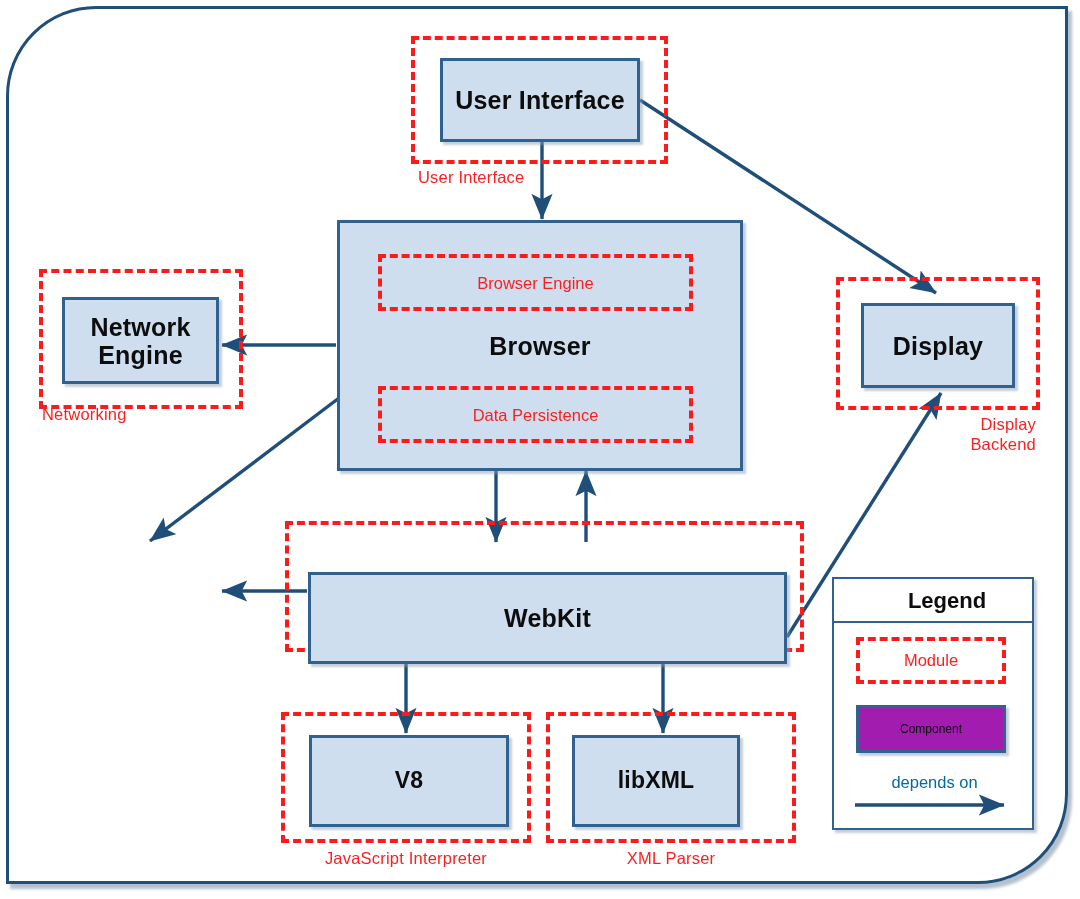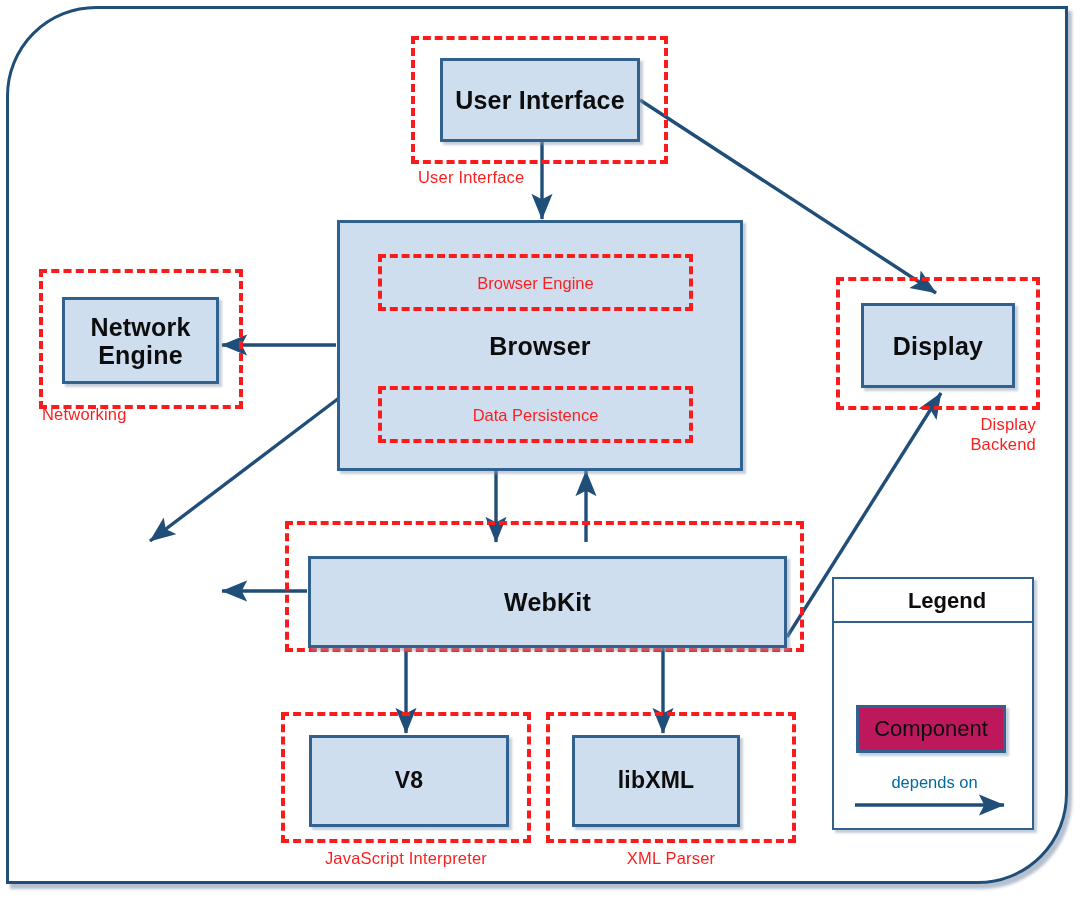--- a/index.html
+++ b/index.html
@@ -132,28 +132,28 @@
     justify-content: center;
     color: #fb2020;
     font-size: 16.5px;
   }
   #legend-component {
     position: absolute;
     left: 22px;
     top: 82px;
     width: 150px;
     height: 48px;
-    background: #be185d;
+    background: #a21caf;
     border: 3px solid #31618e;
     box-sizing: border-box;
     box-shadow: 3px 3px 2px rgba(140,160,180,0.50);
     display: flex;
     align-items: center;
     justify-content: center;
-    font-size: 22px;
+    font-size: 12px;
     color: #0d0d0d;
   }
   #legend-arrow-wrap {
     position: absolute;
     left: 18px;
     top: 150px;
     width: 165px;
     height: 46px;
   }
   #legend-arrow-label {
@@ -235,41 +235,42 @@
   <div class="module" style="left:836px; top:277px; width:204px; height:133px;"></div>
   <div class="module-label right" style="left:840px; top:414px; width:196px; line-height:1.22;"><span>Display</span><br><span>Backend</span></div>
 
   <div class="component" style="left:861px; top:303px; width:154px; height:85px;">
     <span class="label">Display</span>
   </div>
 
 
   <div class="module" style="left:285px; top:521px; width:519px; height:131px;"></div>
 
-  <div class="component" style="left:308px; top:556px; width:479px; height:92px;">
+  <div class="component" style="left:308px; top:572px; width:479px; height:92px;">
     <span class="label">WebKit</span>
   </div>
 
   <div class="module" style="left:281px; top:712px; width:250px; height:131px;"></div>
   <div class="module-label center" style="left:276px; top:849px; width:260px;">JavaScript Interpreter</div>
 
   <div class="component small" style="left:309px; top:735px; width:200px; height:92px;">
     <span class="label">V8</span>
   </div>
 
   <div class="module" style="left:546px; top:712px; width:250px; height:131px;"></div>
   <div class="module-label center" style="left:546px; top:849px; width:250px;">XML Parser</div>
 
   <div class="component small" style="left:572px; top:735px; width:168px; height:92px;">
     <span class="label">libXML</span>
   </div>
 
   <div id="legend">
     <div id="legend-title">Legend</div>
     <div id="legend-body">
+      <div id="legend-module">Module</div>
       <div id="legend-component">Component</div>
       <div id="legend-arrow-wrap">
         <div id="legend-arrow-label">depends on</div>
         <svg width="165" height="46" viewBox="0 0 165 46">
           <defs>
             <marker id="ah2" markerWidth="9" markerHeight="9" refX="7.4" refY="3.1" orient="auto" markerUnits="strokeWidth">
               <path d="M0,0 L7.6,3.1 L0,6.2 L1.6,3.1 z" fill="#1f4e79"></path>
             </marker>
           </defs>
           <line x1="3" y1="32" x2="152" y2="32" stroke="#1f4e79" stroke-width="3.4" marker-end="url(#ah2)"></line>

